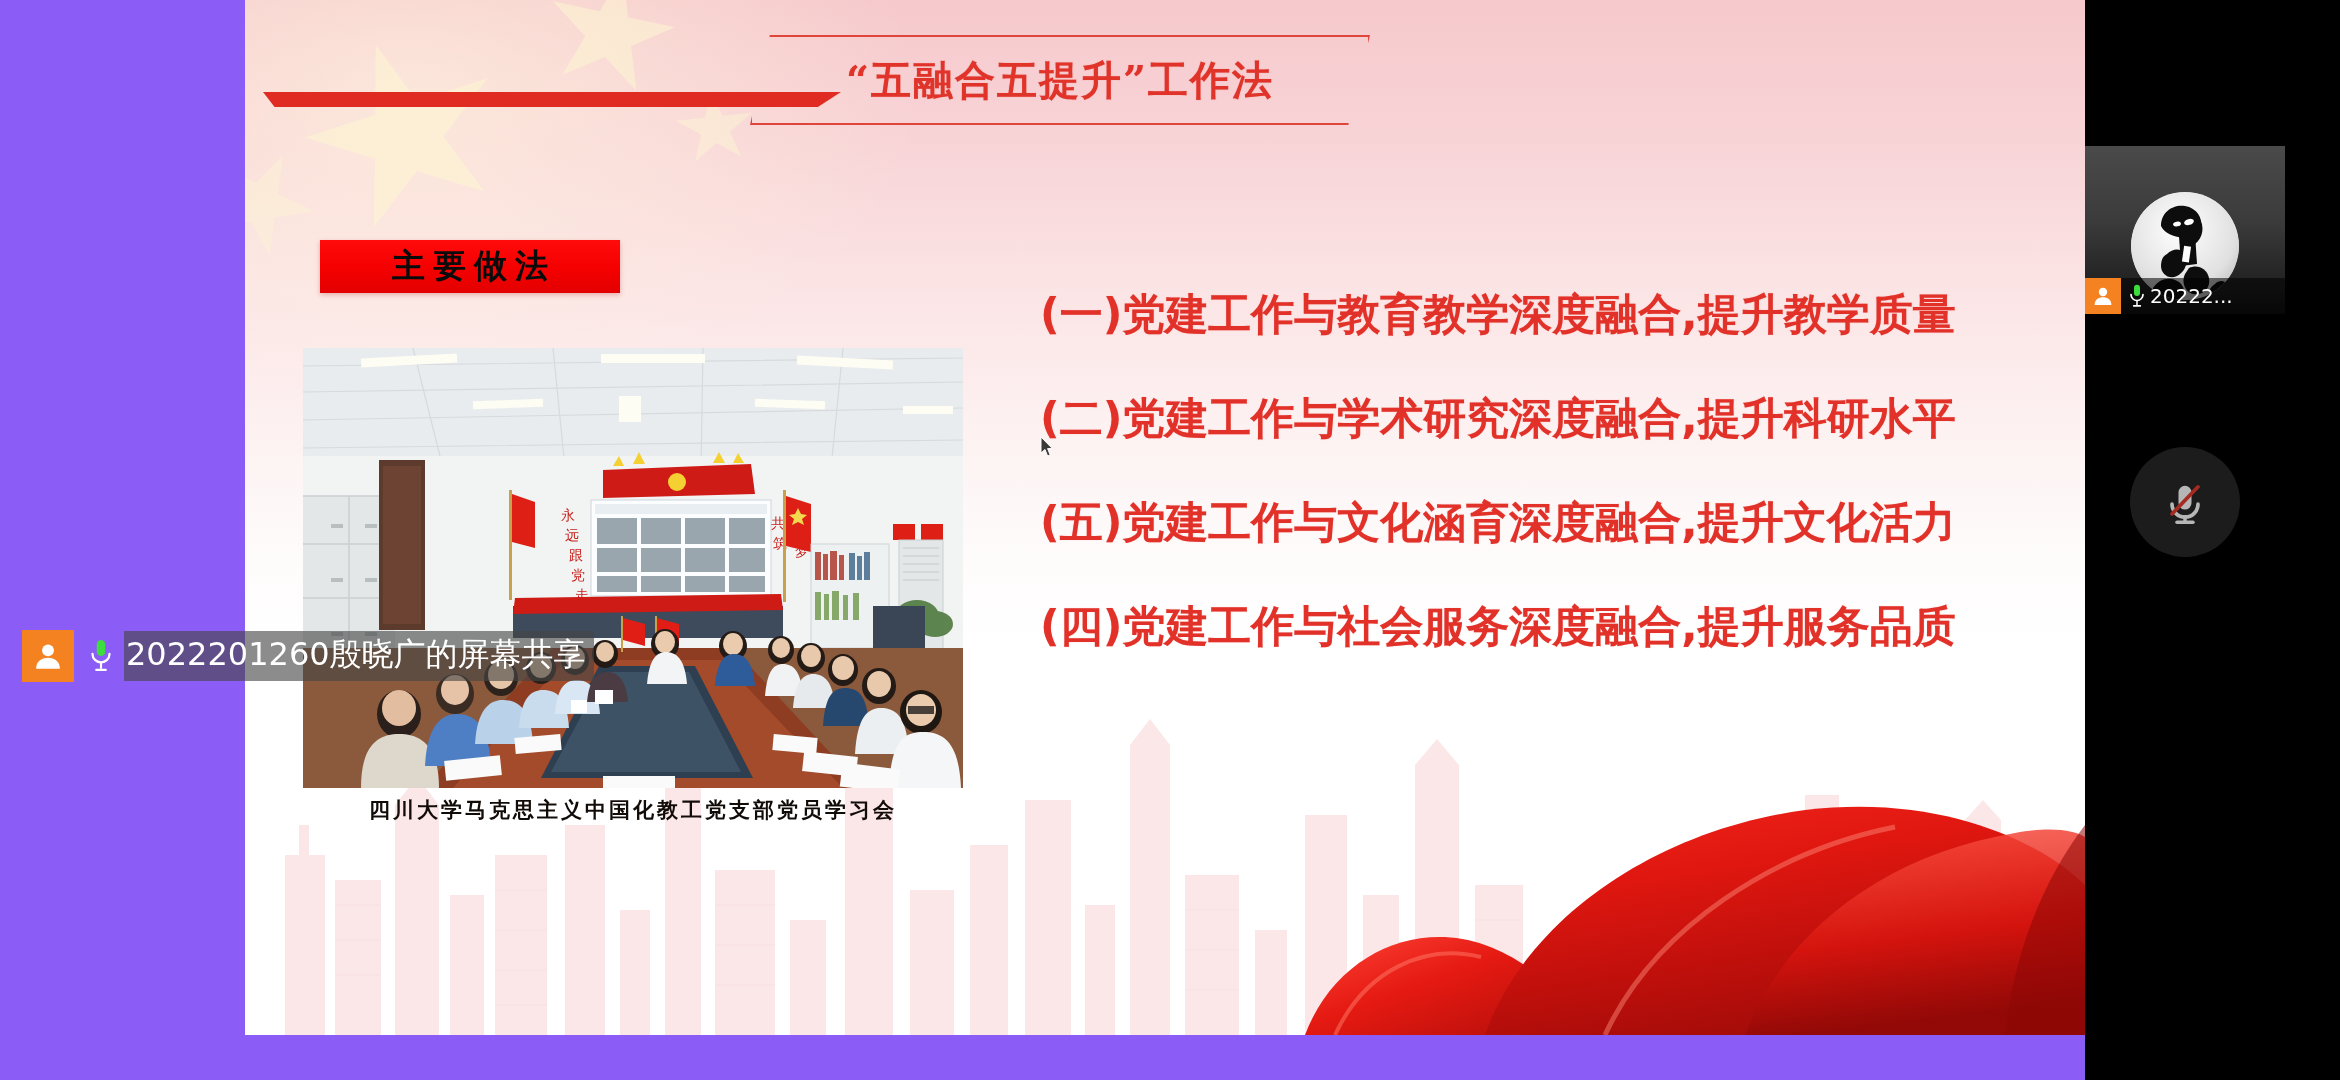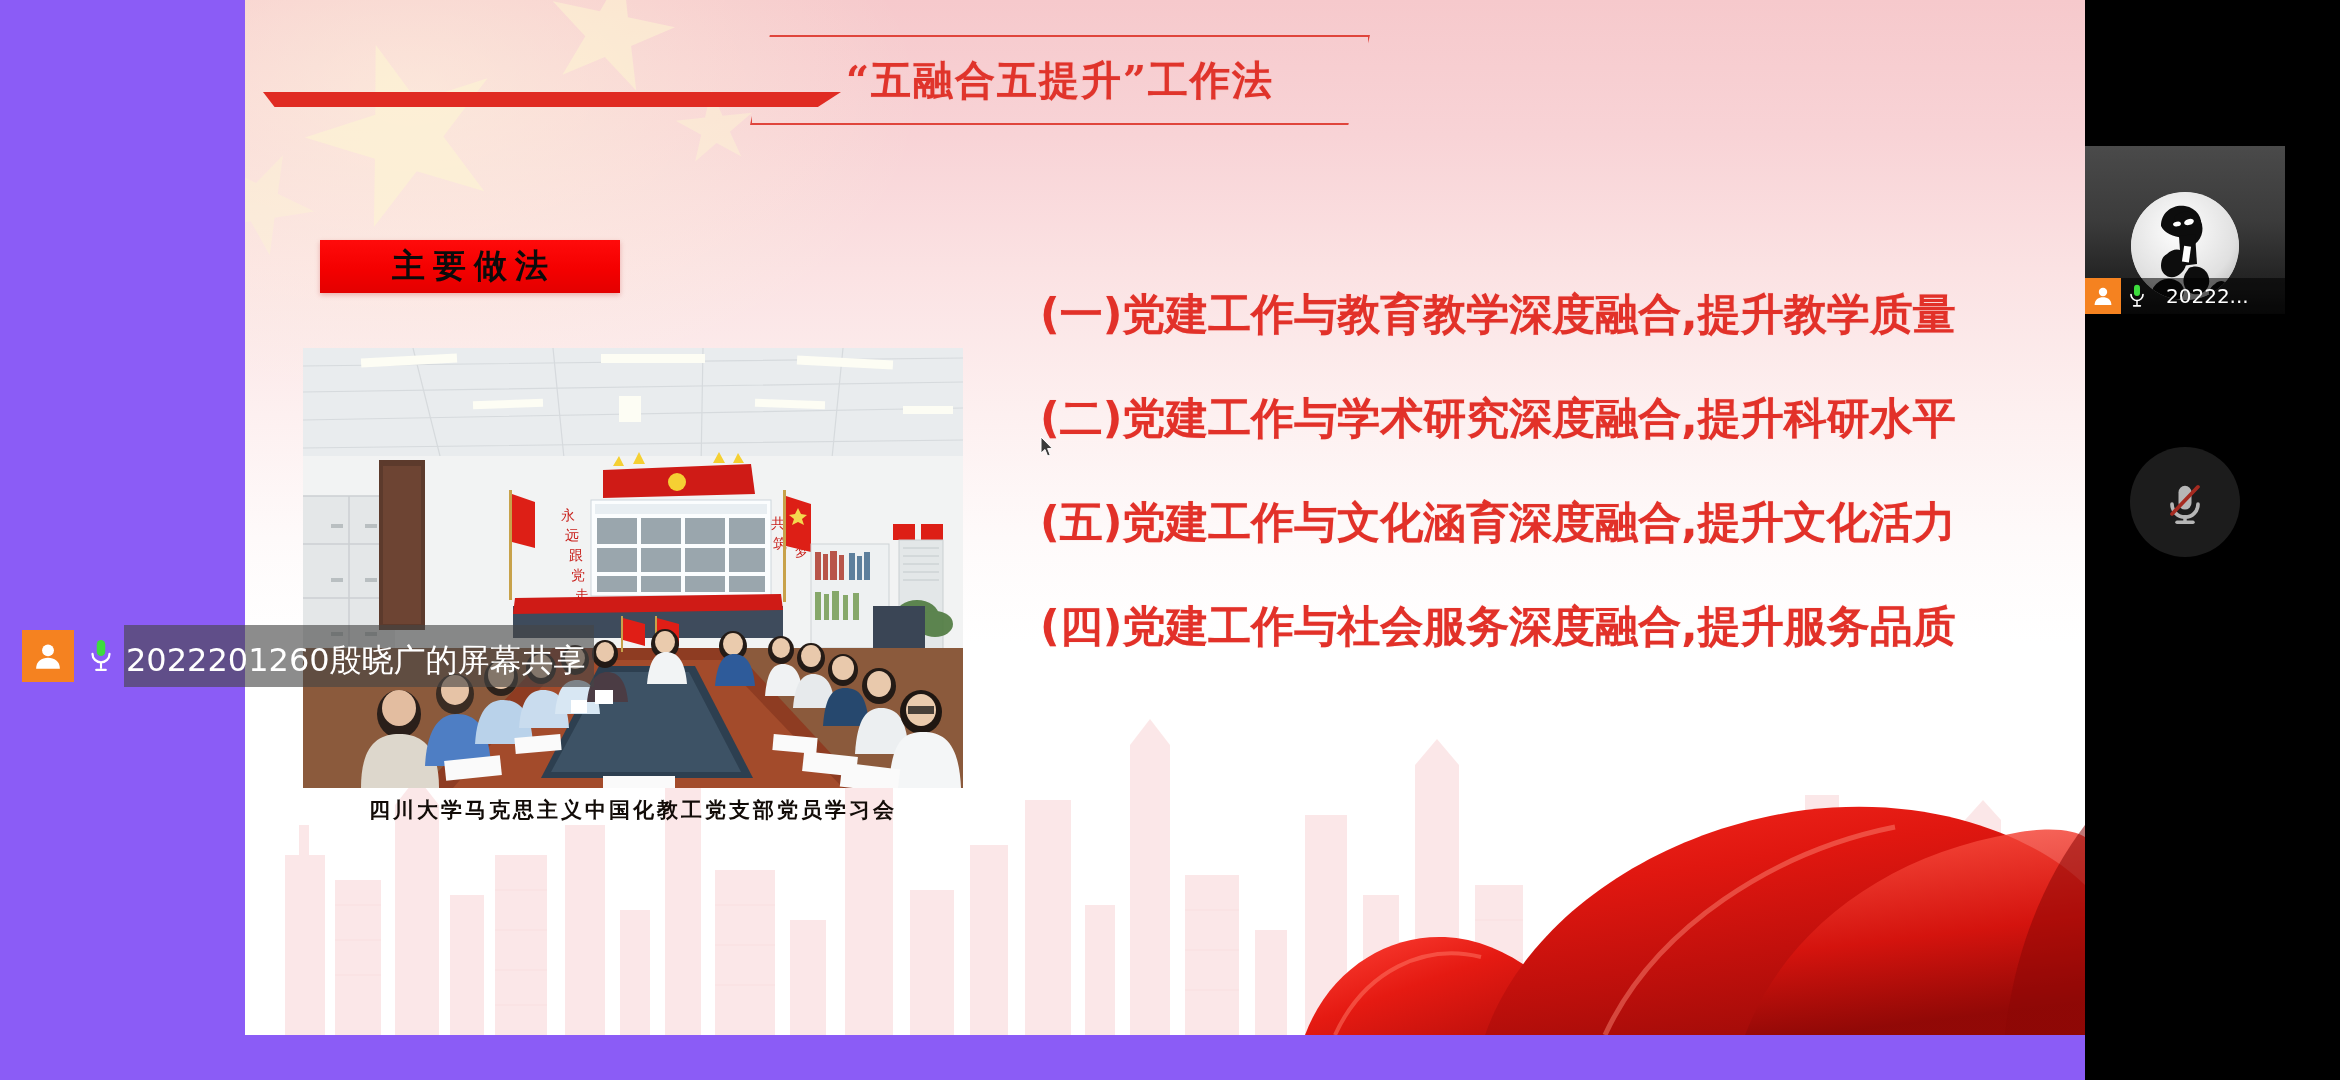--- a/index.html
+++ b/index.html
@@ -68,37 +68,37 @@
   
   .cursor{position:absolute;left:1040px;top:436px;width:14px;height:22px;z-index:40;}
 
   
   .share-label{position:absolute;left:22px;bottom:397px;display:flex;align-items:center;
                height:54px;z-index:30;}
   .share-label .avbox{width:52px;height:52px;background:#f58220;display:flex;
                       align-items:center;justify-content:center;flex:0 0 auto;}
   .share-label .mic{margin-left:14px;width:26px;height:34px;flex:0 0 auto;}
   .share-label .nm{margin-left:10px;color:#fff;font-size:32px;font-weight:400;
-                   background:rgba(70,70,70,.62);padding:14px 8px 4px 2px;white-space:nowrap;
+                   background:rgba(70,70,70,.62);padding:2px 8px 4px 2px;white-space:nowrap;
                    font-family:"DejaVu Sans","Liberation Sans",sans-serif;}
 
   
   .right-panel{position:absolute;left:2085px;top:0;width:255px;height:1080px;background:#000;}
   .tile{position:absolute;left:0;top:146px;width:200px;height:168px;
         background:linear-gradient(180deg,#4a4a4a 0%,#3b3b3b 45%,#1d1d1d 88%,#111 100%);
         overflow:hidden;}
   .tile .av{position:absolute;left:50%;top:46px;transform:translateX(-50%);
             width:108px;height:108px;border-radius:50%;overflow:hidden;
             background:#d8d8d8;}
   .tile .tilebar{position:absolute;left:0;bottom:0;height:36px;width:100%;
                  display:flex;align-items:center;background:rgba(0,0,0,.55);}
   .tile .tbox{width:36px;height:36px;background:#f58220;display:flex;align-items:center;
               justify-content:center;flex:0 0 auto;}
   .tile .tmic{margin-left:7px;width:18px;height:24px;flex:0 0 auto;}
-  .tile .tnm{margin-left:20px;color:#fff;font-size:20px;white-space:nowrap;overflow:hidden;
+  .tile .tnm{margin-left:4px;color:#fff;font-size:20px;white-space:nowrap;overflow:hidden;
              font-family:"DejaVu Sans","Liberation Sans",sans-serif;}
 
   .mute-btn{position:absolute;left:45px;top:447px;width:110px;height:110px;border-radius:50%;
             background:#1c1c1c;display:flex;align-items:center;justify-content:center;}
 </style>
 </head>
 <body>
 
 <div class="screen">
 

